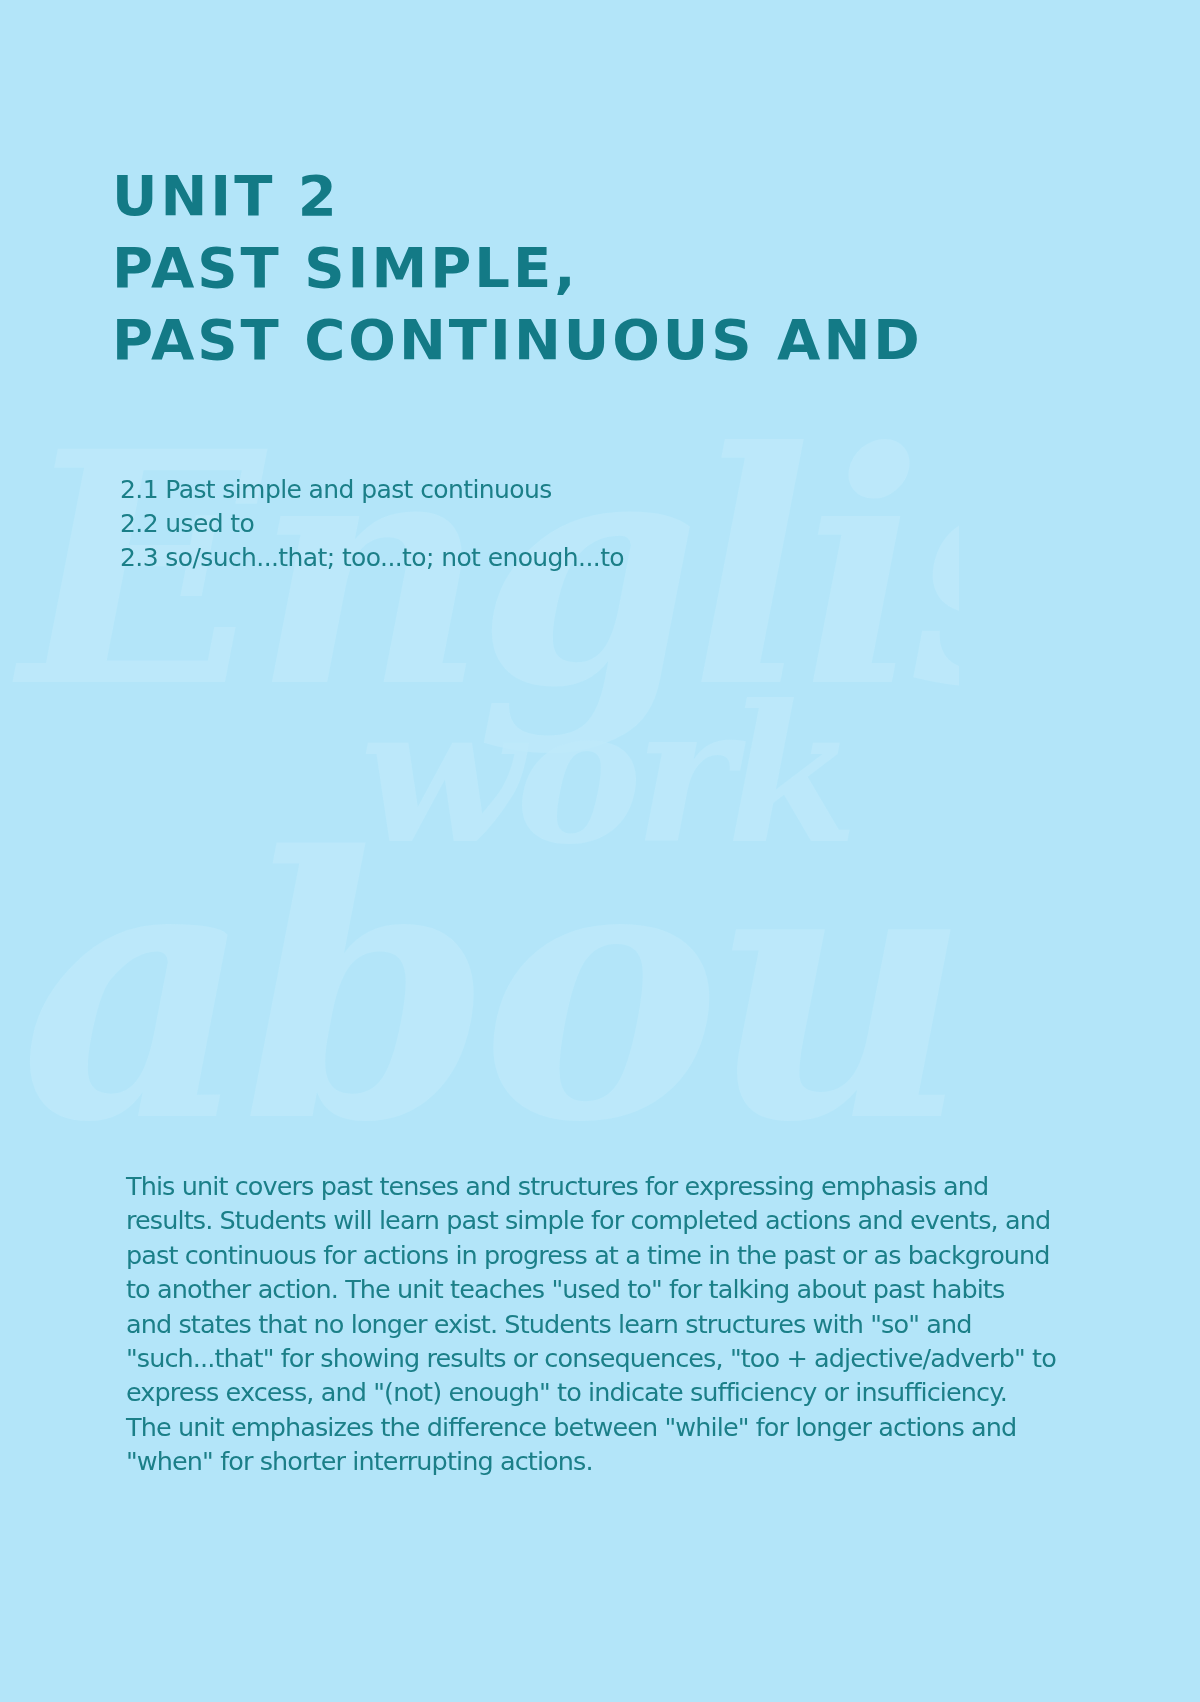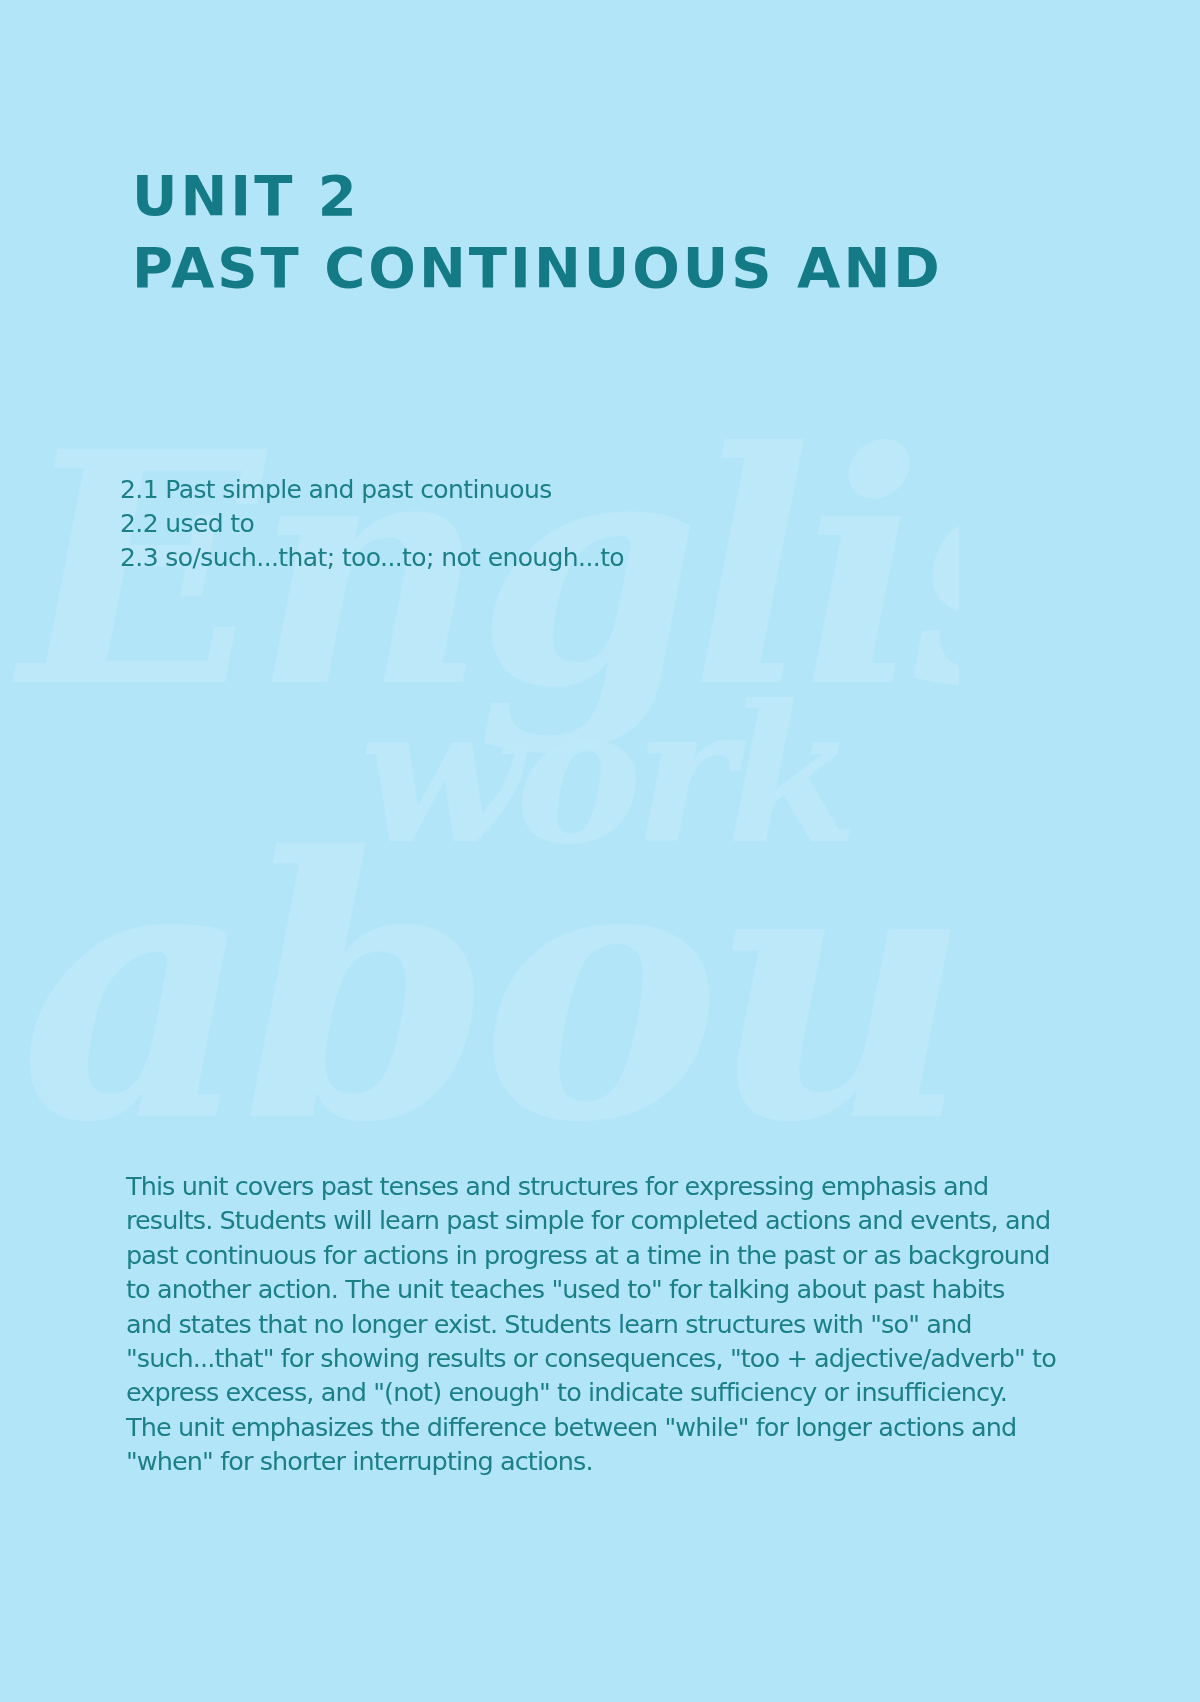--- a/index.html
+++ b/index.html
@@ -32,21 +32,21 @@
       opacity: 0.75;
       line-height: 1;
       white-space: nowrap;
     }
     .wm-1 { left: 20px; top: 30px; font-size: 320px; letter-spacing: -10px; }
     .wm-2 { left: 360px; top: 300px; font-size: 190px; letter-spacing: -8px; }
     .wm-3 { left: 20px; top: 430px; font-size: 360px; letter-spacing: -12px; }
 
     .title-block {
       position: absolute;
-      left: 132px;
+      left: 112px;
       top: 160px;
       color: #137a86;
       font-family: "DejaVu Sans", sans-serif;
       font-weight: bold;
       font-size: 56px;
       line-height: 72px;
       letter-spacing: 3px;
     }
     .title-line {
       display: block;
@@ -82,20 +82,21 @@
 <body>
 
 <div class="watermark">
   <span class="wm wm-1">English</span>
   <span class="wm wm-2">work</span>
   <span class="wm wm-3">about</span>
 </div>
 
 <h1 class="title-block" style="margin:0;">
   <span class="title-line">UNIT 2</span>
+  <span class="title-line">PAST SIMPLE,</span>
   <span class="title-line">PAST CONTINUOUS AND</span>
 </h1>
 
 <div class="toc">
   <span class="toc-item">2.1 Past simple and past continuous</span>
   <span class="toc-item">2.2 used to</span>
   <span class="toc-item">2.3 so/such...that; too...to; not enough...to</span>
 </div>
 
 <p class="description">This unit covers past tenses and structures for expressing emphasis and results. Students will learn past simple for completed actions and events, and past continuous for actions in progress at a time in the past or as background to another action. The unit teaches "used to" for talking about past habits and states that no longer exist. Students learn structures with "so" and "such...that" for showing results or consequences, "too + adjective/adverb" to express excess, and "(not) enough" to indicate sufficiency or insufficiency. The unit emphasizes the difference between "while" for longer actions and "when" for shorter interrupting actions.</p>

